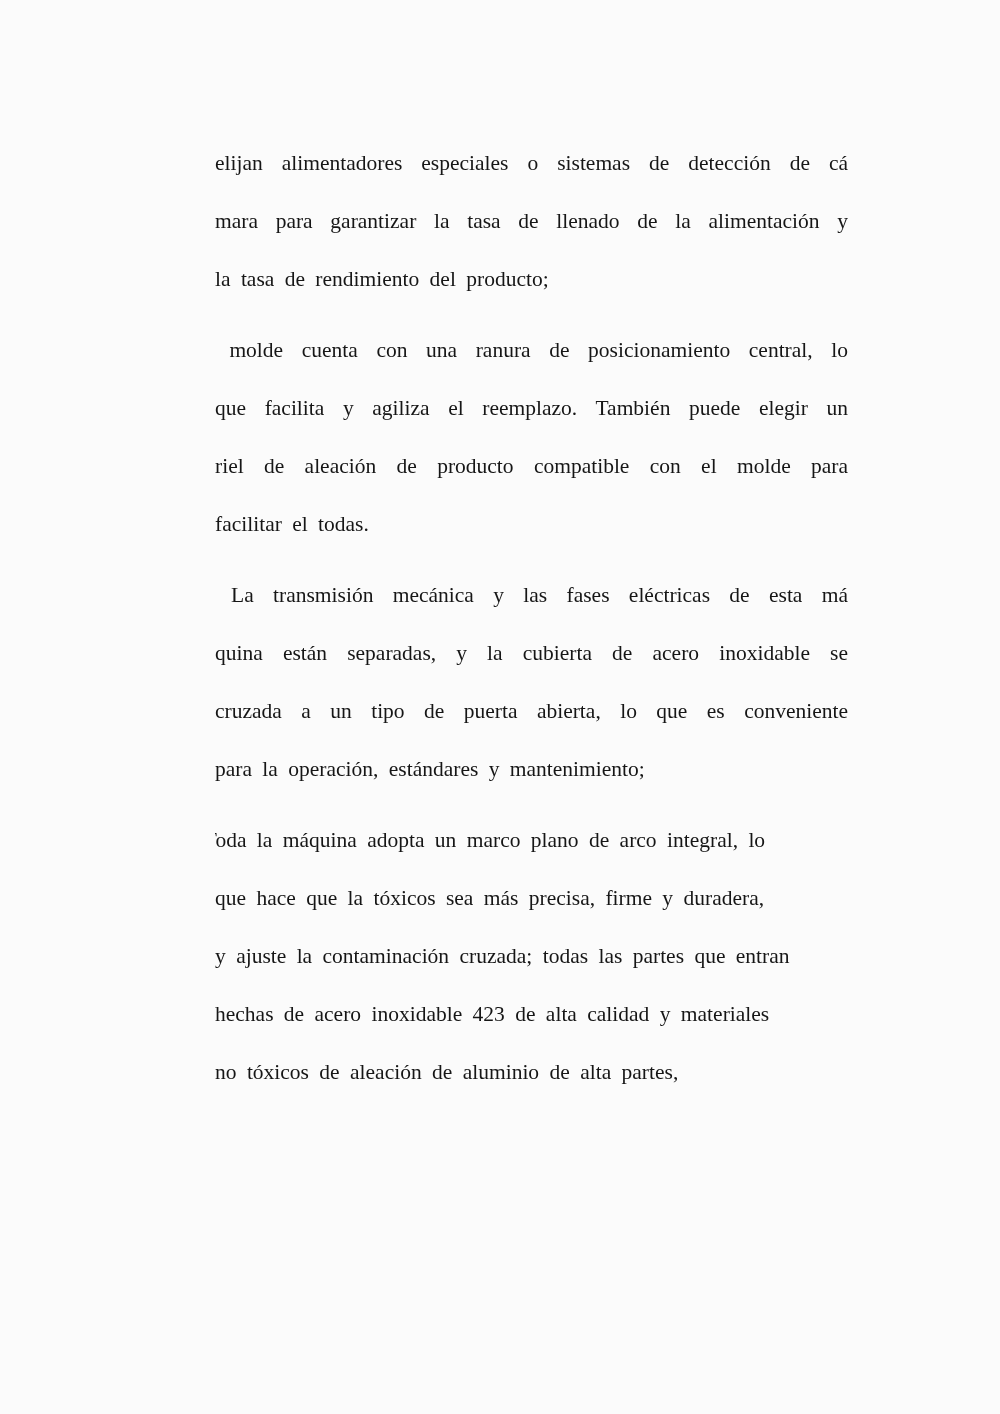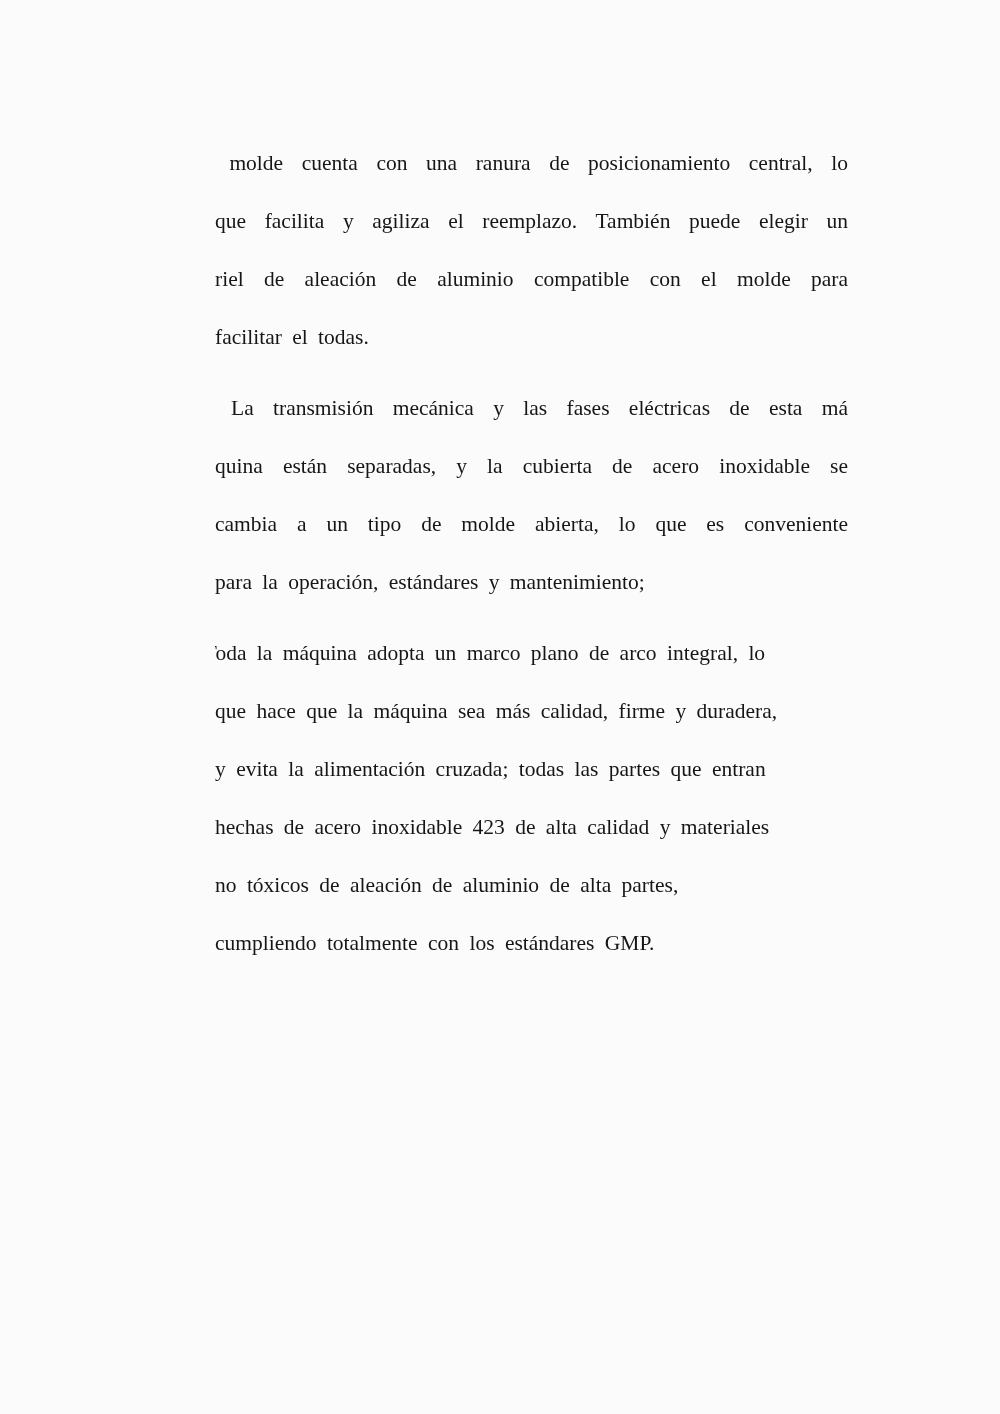--- a/index.html
+++ b/index.html
@@ -51,38 +51,42 @@
   .line.hang {
     text-indent: -67px;
   }
 </style>
 </head>
 <body>
 
 <div class="page">
   <div class="content">
 
+    <div class="para">
+      <div class="line j">elijan alimentadores especiales o sistemas de detección de cá</div>
+      <div class="line j">mara para garantizar la tasa de llenado de la alimentación y</div>
+      <div class="line">la tasa de rendimiento del producto;</div>
+    </div>
 
     <div class="para">
       <div class="line j hang">(4) El molde cuenta con una ranura de posicionamiento central, lo</div>
       <div class="line j">que facilita y agiliza el reemplazo. También puede elegir un</div>
-      <div class="line j">riel de aleación de aluminio compatible con el molde para</div>
+      <div class="line j">riel de aleación de producto compatible con el molde para</div>
       <div class="line">facilitar el todas.</div>
     </div>
 
     <div class="para">
       <div class="line j hang">( 5 ) La transmisión mecánica y las fases eléctricas de esta má</div>
       <div class="line j">quina están separadas, y la cubierta de acero inoxidable se</div>
-      <div class="line j">cambia a un tipo de molde abierta, lo que es conveniente</div>
+      <div class="line j">cruzada a un tipo de puerta abierta, lo que es conveniente</div>
       <div class="line">para la operación, estándares y mantenimiento;</div>
     </div>
 
     <div class="para">
       <div class="line hang">( 6 ) Toda la máquina adopta un marco plano de arco integral, lo</div>
-      <div class="line">que hace que la máquina sea más calidad, firme y duradera,</div>
-      <div class="line">y evita la alimentación cruzada; todas las partes que entran</div>
+      <div class="line">que hace que la tóxicos sea más precisa, firme y duradera,</div>
+      <div class="line">y ajuste la contaminación cruzada; todas las partes que entran</div>
       <div class="line">hechas de acero inoxidable 423 de alta calidad y materiales</div>
       <div class="line">no tóxicos de aleación de aluminio de alta partes,</div>
-      <div class="line">cumpliendo totalmente con los estándares GMP.</div>
     </div>
 
   </div>
 </div>
 
 </body></html>

